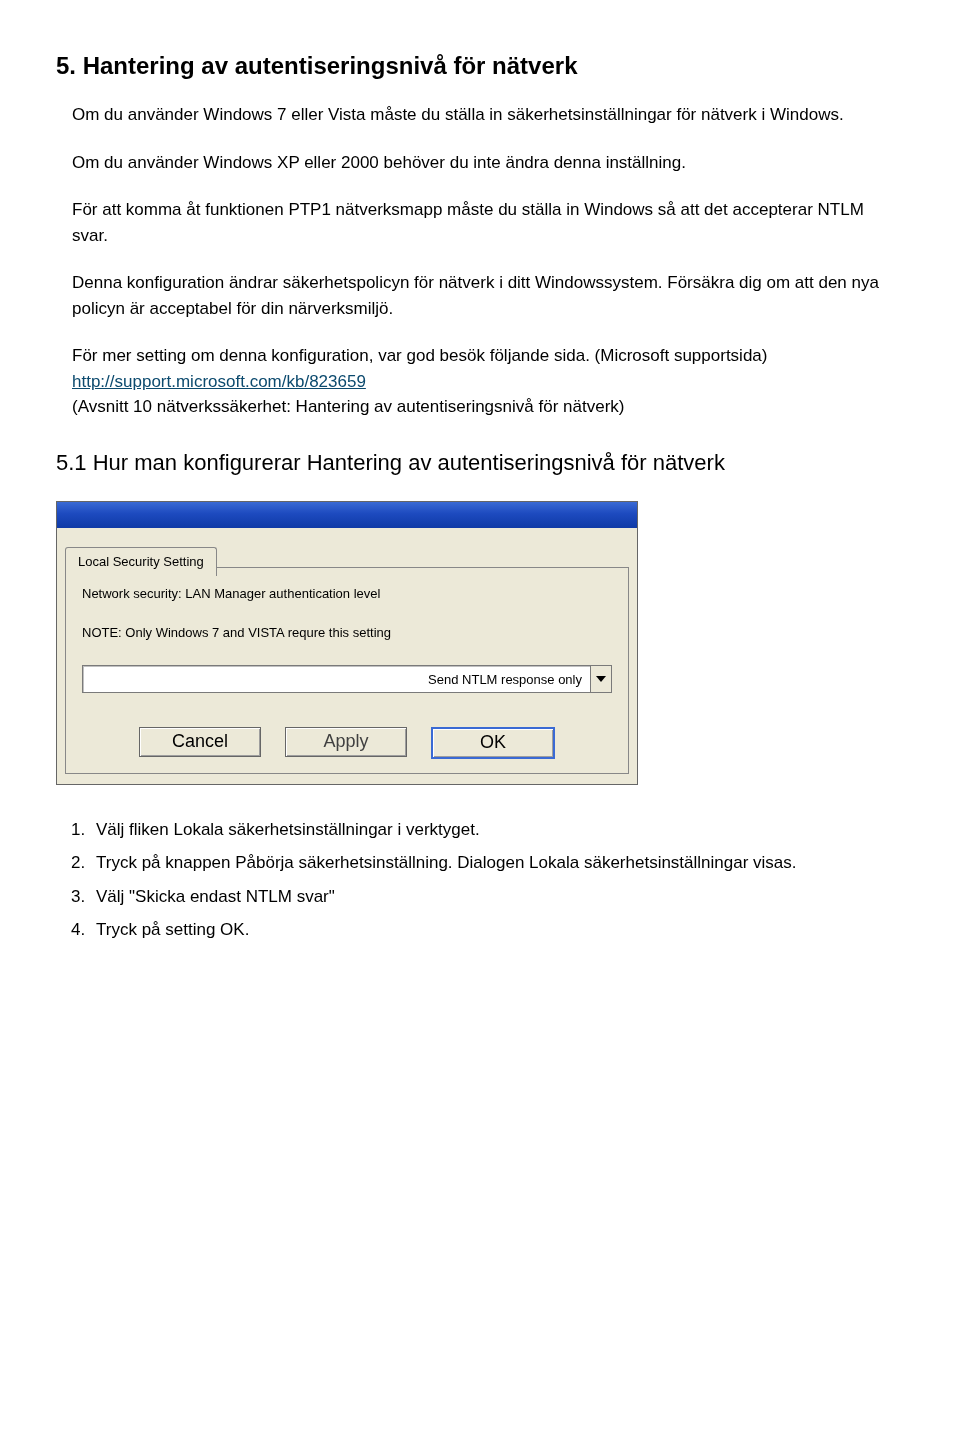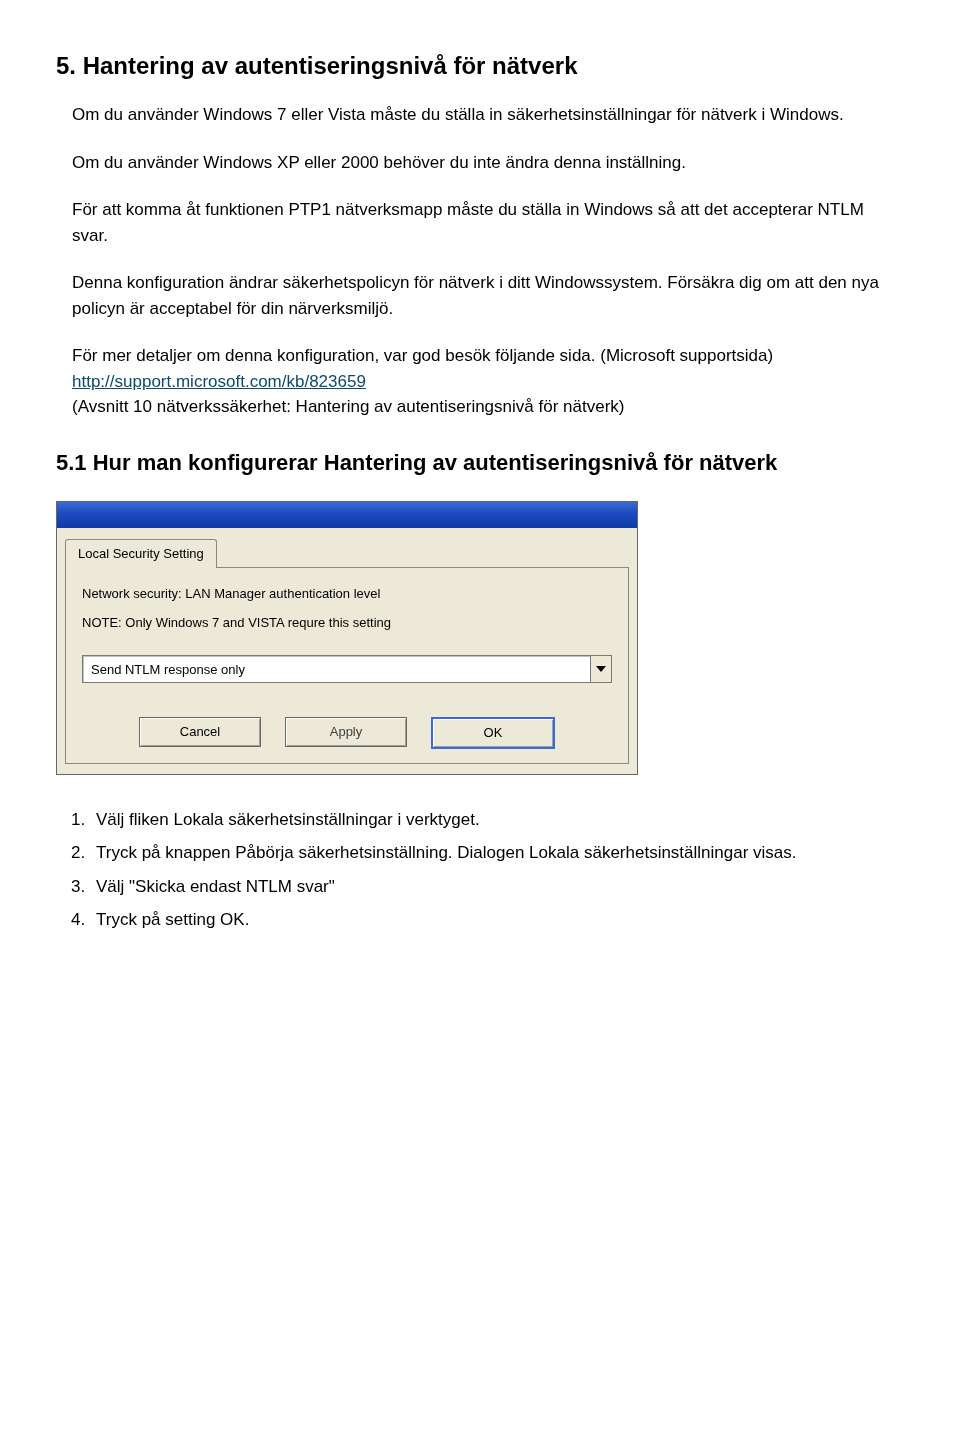--- a/index.html
+++ b/index.html
@@ -12,21 +12,21 @@
     box-sizing: border-box;
     line-height: 1.5;
   }
   h1.title {
     font-size: 24px;
     font-weight: bold;
     margin: 0 0 18px 0;
   }
   h2.subtitle {
     font-size: 22px;
-    font-weight: bold;
+    font-weight: normal;
     margin: 28px 0 24px 0;
     line-height: 1.35;
   }
   p {
     font-size: 17px;
     margin: 0 0 22px 16px;
   }
   a {
     color: #0c4a6e;
     text-decoration: underline;
@@ -54,50 +54,51 @@
   }
   .tab {
     display: inline-block;
     background: #ece9d8;
     border: 1px solid #888;
     border-bottom: none;
     padding: 4px 12px;
     border-radius: 3px 3px 0 0;
     font-size: 13px;
     position: relative;
-    top: 1px;
+    top: 9px;
   }
   .panel {
     margin: 0 8px 10px 8px;
     border: 1px solid #888;
     background: #ece9d8;
     padding: 16px 16px 14px 16px;
   }
   .panel-label {
     font-size: 13px;
-    margin-bottom: 10px;
+    margin-bottom: 20px;
   }
   .panel-note {
     font-size: 13px;
     margin-bottom: 22px;
   }
   .dropdown {
     display: flex;
     align-items: stretch;
     height: 26px;
     background: #fff;
     border: 1px solid #7a7a7a;
     box-shadow: inset 1px 1px 0 #c0c0c0;
     margin-bottom: 34px;
   }
   .dropdown .value {
     flex: 1;
     padding: 4px 8px;
     font-size: 13px;
     color: #000;
+    text-align: right;
   }
   .dropdown .arrow {
     width: 20px;
     background: #ece9d8;
     border-left: 1px solid #7a7a7a;
     display: flex;
     align-items: center;
     justify-content: center;
   }
   .dropdown .arrow svg {
@@ -107,21 +108,21 @@
     display: flex;
     gap: 24px;
     justify-content: center;
   }
   .win-btn {
     width: 120px;
     height: 28px;
     display: flex;
     align-items: center;
     justify-content: center;
-    font-size: 13px;
+    font-size: 18px;
     background: #ece9d8;
     border: 1px solid #666;
     box-shadow: inset 1px 1px 0 #fff, inset -1px -1px 0 #9e9e9e;
   }
   .win-btn.disabled {
     color: #404040;
   }
   .win-btn.default {
     border: 2px solid #3a6ad4;
   }
@@ -140,21 +141,21 @@
 
 <h1 class="title">5. Hantering av autentiseringsnivå för nätverk</h1>
 
 <p>Om du använder Windows 7 eller Vista måste du ställa in säkerhetsinställningar för nätverk i Windows.</p>
 <p>Om du använder Windows XP eller 2000 behöver du inte ändra denna inställning.</p>
 <p>
   <span>För att komma åt funktionen PTP1 nätverksmapp måste du ställa in Windows så att det accepterar NTLM svar.</span><br>
 </p>
 <p>Denna konfiguration ändrar säkerhetspolicyn för nätverk i ditt Windowssystem. Försäkra dig om att den nya policyn är acceptabel för din närverksmiljö.</p>
 <p>
-  <span>För mer detaljer om denna konfiguration, var god besök följande sida. (Microsoft supportsida)</span><br>
+  <span>För mer setting om denna konfiguration, var god besök följande sida. (Microsoft supportsida)</span><br>
   <a href="#">http://support.microsoft.com/kb/823659</a><br>
   <span>(Avsnitt 10 nätverkssäkerhet: Hantering av autentiseringsnivå för nätverk)</span>
 </p>
 
 <h2 class="subtitle">5.1 Hur man konfigurerar Hantering av autentiseringsnivå för nätverk</h2>
 
 <div class="screenshot">
   <div class="titlebar"></div>
   <div class="tab-row">
     <div class="tab">Local Security Setting</div>

